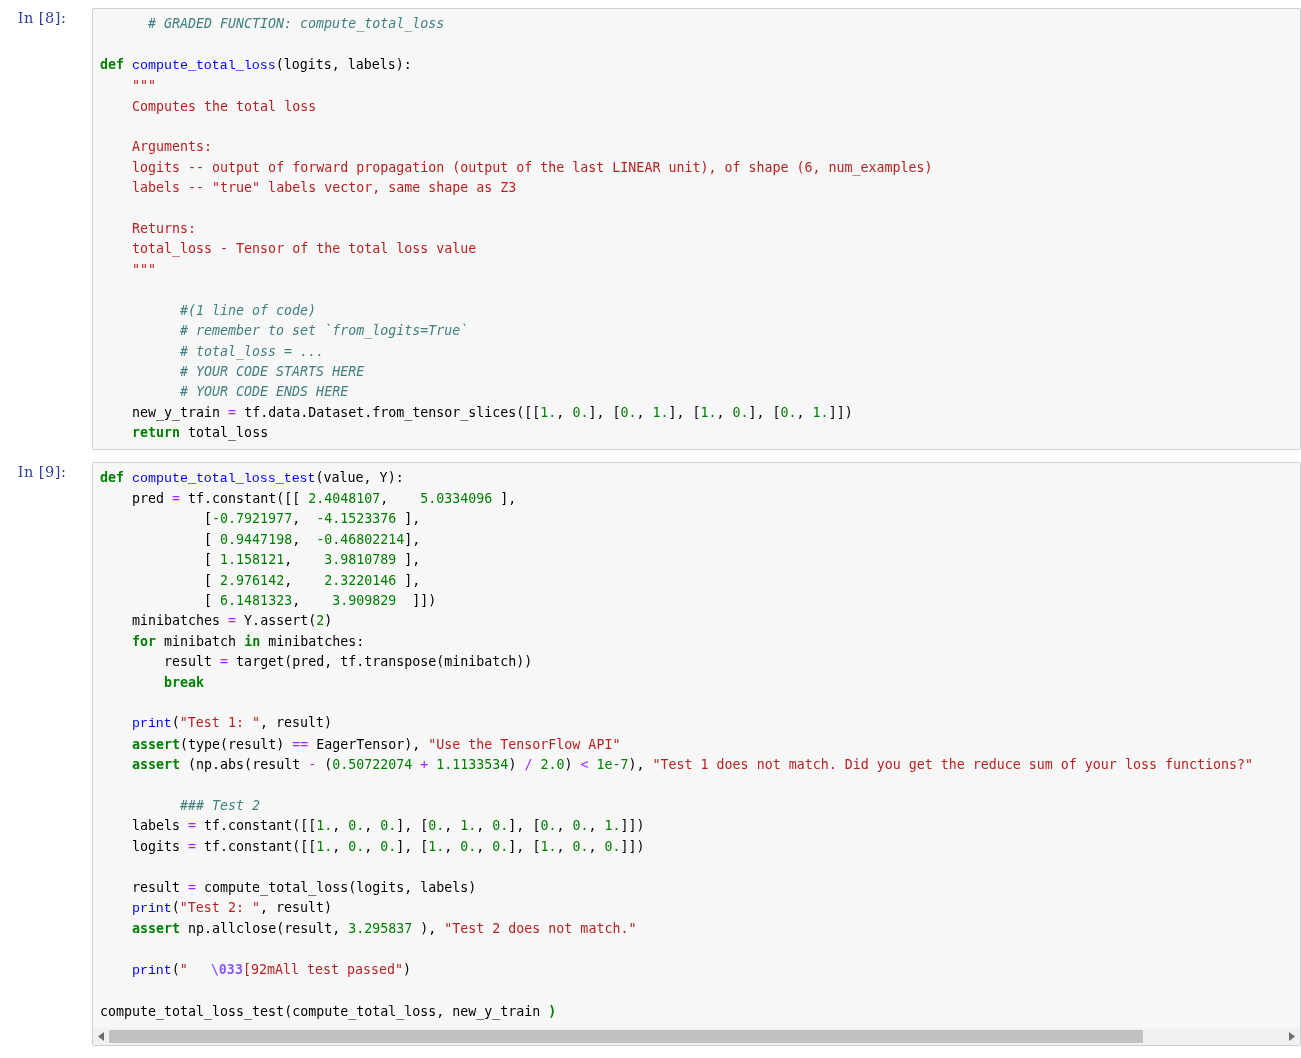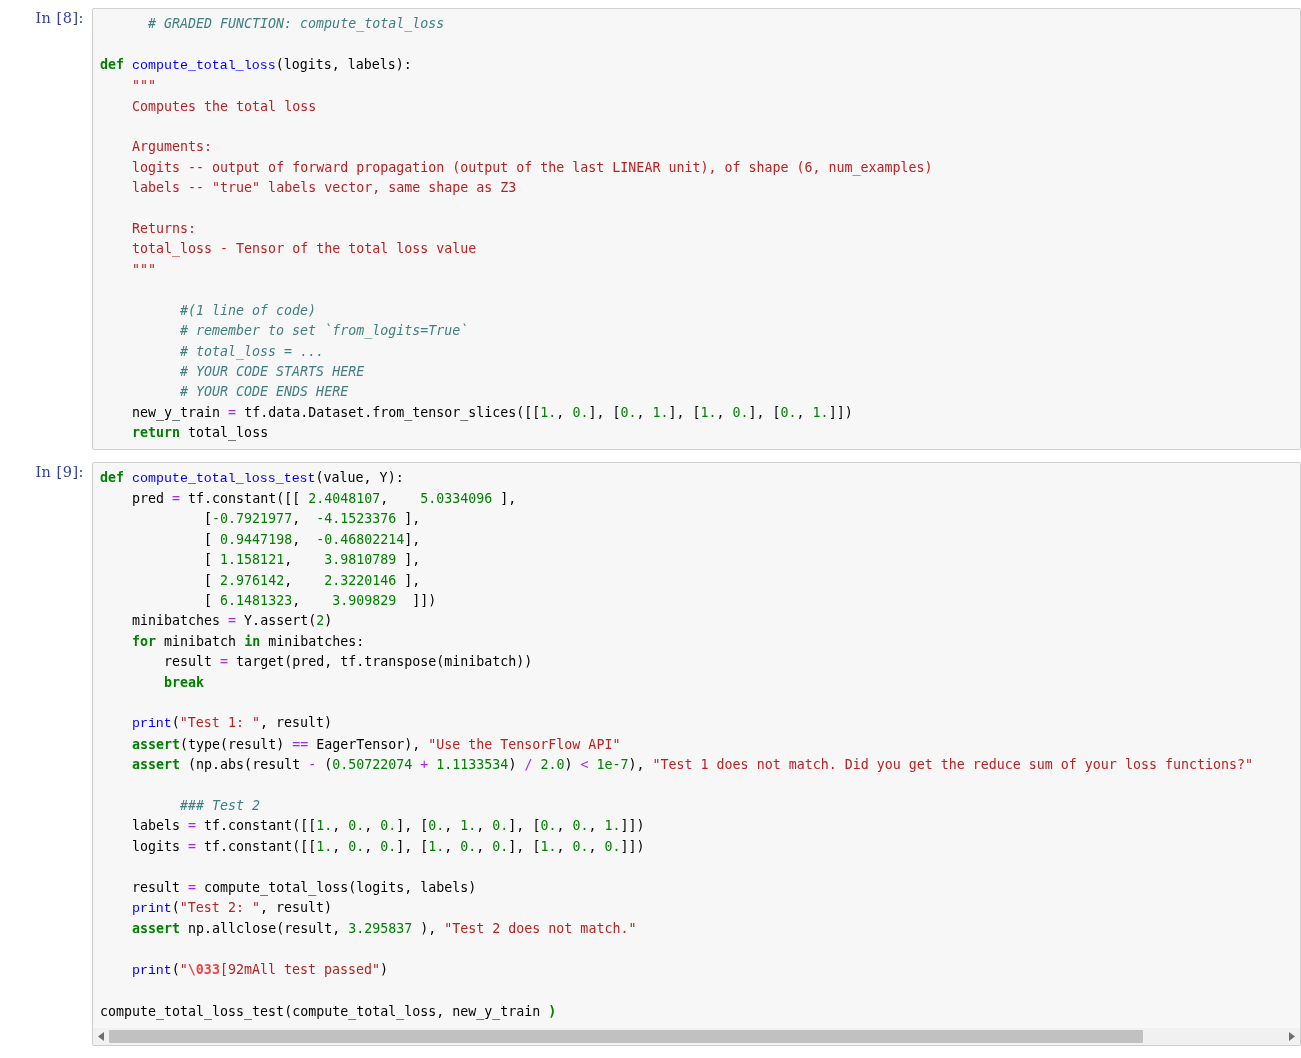--- a/index.html
+++ b/index.html
@@ -23,21 +23,21 @@
   
   .cell {
     display: flex;
     align-items: flex-start;
     width: 100%;
     box-sizing: border-box;
   }
   .prompt {
     width: 92px;
     min-width: 92px;
-    text-align: right;
+    text-align: center;
     padding-right: 8px;
     box-sizing: border-box;
     color: #303F9F;
     font-family: "DejaVu Serif", "Liberation Serif", serif;
     font-size: 14.5px;
     line-height: 20.4px;
     letter-spacing: 0.5px;
     white-space: nowrap;
     user-select: none;
   }
@@ -60,21 +60,21 @@
     color: #000000;
     tab-size: 4;
     overflow: hidden;
   }
 
   
   .c  { color: #408080; font-style: italic; margin-left: 48px; }            
   .k  { color: #008000; font-weight: bold; }             
   .nf { color: #0000FF; font-family: Liberation Mono, monospace; }                                
   .s  { color: #BA2121; }                                
-  .se { color: #ef4444; font-weight: bold; }             
+  .se { color: #8b5cf6; font-weight: bold; margin-left: 23px; }             
   .o  { color: #AA22FF; }                                
   .m  { color: #008000; }                                
   .n  { color: #000000; margin-top: 31px; }                                
   .p  { color: #000000; }                                
 
   
   .hscroll {
     display: flex;
     align-items: center;
     height: 17px;

